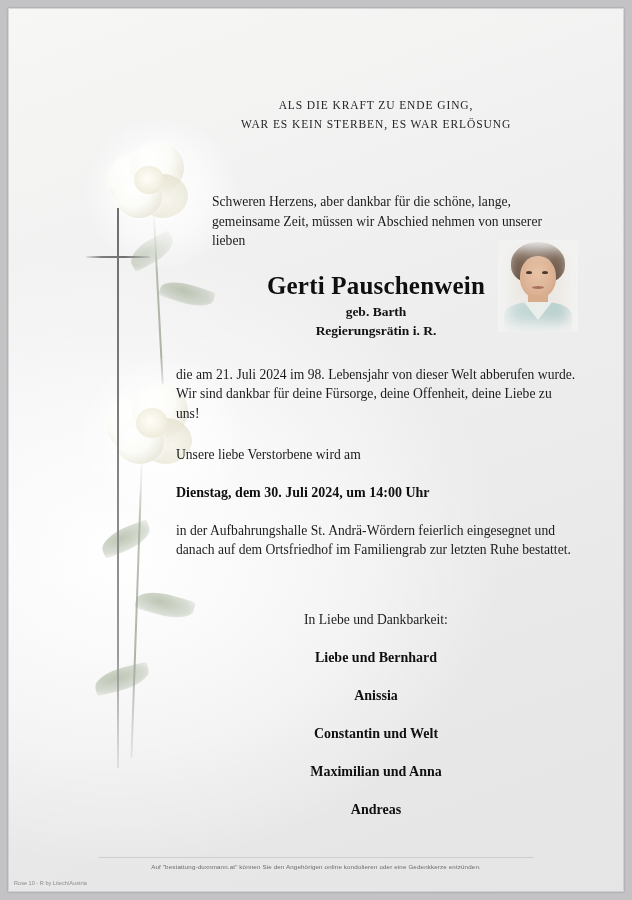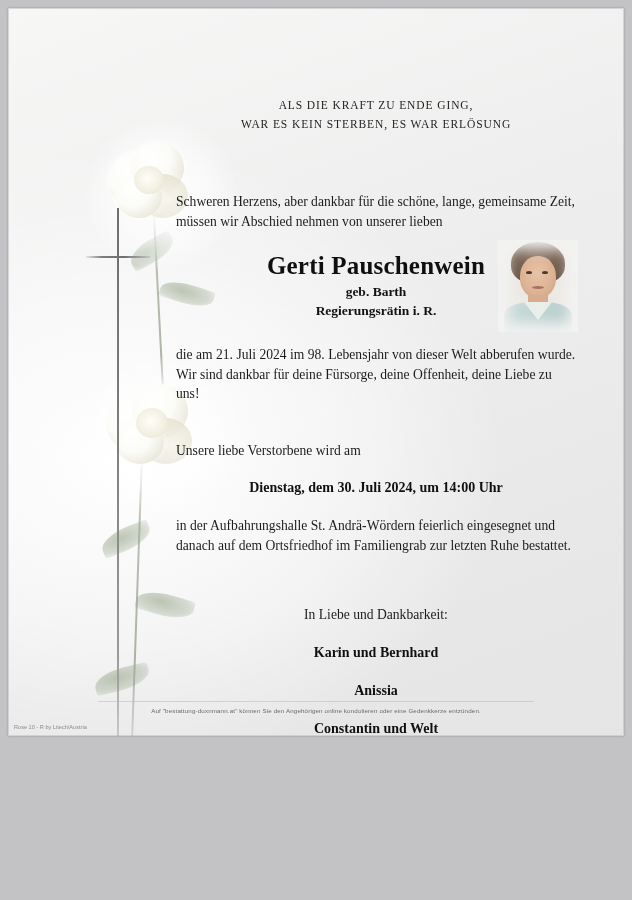--- a/index.html
+++ b/index.html
@@ -21,21 +21,21 @@
     background: #c3c3c5;
     box-sizing: border-box;
   }
 
   
   .card {
     position: absolute;
     left: 8px;
     top: 8px;
     width: 616px;
-    height: 728px;
+    height: 884px;
     background: #f3f3f2;
     background-image:
       radial-gradient(ellipse 520px 420px at 18% 62%, #ffffff 0%, rgba(255,255,255,0.55) 42%, rgba(255,255,255,0) 74%),
       linear-gradient(160deg, #f7f7f6 0%, #efefef 35%, #e9e9ea 70%, #e5e5e6 100%);
     box-shadow: 0 0 2px rgba(0,0,0,0.25);
     overflow: hidden;
   }
 
   
   .card-inner-edge {
@@ -136,21 +136,21 @@
     font-family: "Liberation Serif", serif;
   }
 
   .para {
     font-size: 13.6px;
     line-height: 19.5px;
     color: #1b1b1b;
     margin: 0;
   }
 
-  .block-intro { margin-top: 58px; }
+  .block-intro { margin-top: 58px; margin-left: 36px; }
 
   .name-block {
     text-align: center;
     margin-top: 20px;
   }
   .name {
     font-size: 25px;
     font-weight: bold;
     letter-spacing: 0.2px;
     line-height: 30px;
@@ -158,24 +158,23 @@
   }
   .name-sub {
     font-size: 13.5px;
     font-weight: bold;
     line-height: 17px;
     margin-top: 2px;
     color: #111;
   }
 
   .block-death { margin-top: 26px; }
-  .block-ceremony-lead { margin-top: 37px; }
+  .block-ceremony-lead { margin-top: 22px; }
 
   .center-bold {
-    text-align: center;
     font-size: 14px;
     font-weight: bold;
     margin-top: 20px;
     color: #101010;
   }
 
   .block-burial { margin-top: 20px; }
 
   .thanks {
     text-align: center;
@@ -369,21 +368,21 @@
 
       <p class="para block-ceremony-lead">Unsere liebe Verstorbene wird am</p>
 
       <div class="center-bold">Dienstag, dem 30. Juli 2024, um 14:00 Uhr</div>
 
       <p class="para block-burial">in der Aufbahrungshalle St. Andrä-Wördern feierlich eingesegnet und danach auf dem Ortsfriedhof im Familiengrab zur letzten Ruhe bestattet.</p>
 
       <div class="thanks">In Liebe und Dankbarkeit:</div>
 
       <div class="family">
-        <div>Karin und Bernhard</div>
+        <div>Liebe und Bernhard</div>
         <div>Anissia</div>
         <div>Constantin und Welt</div>
         <div class="gap-extra">Maximilian und Anna</div>
         <div>Andreas</div>
       </div>
 
 
     </div>
 
     <div class="footer-rule"></div>

